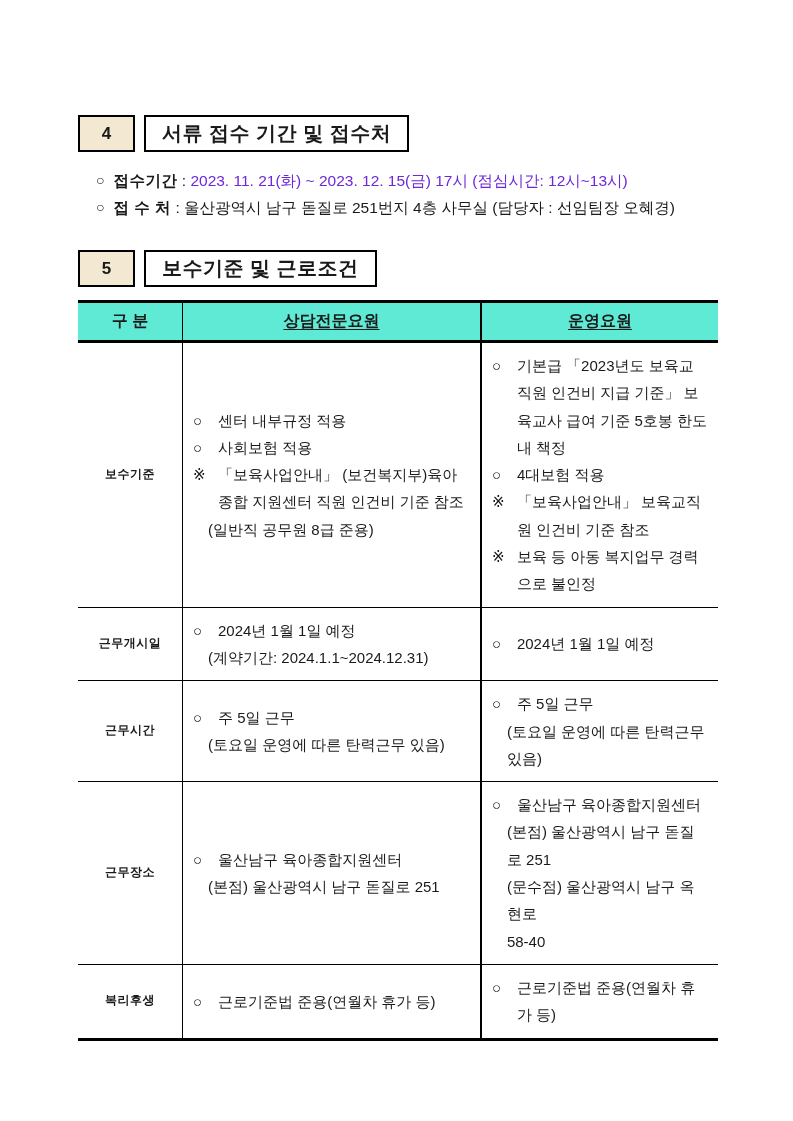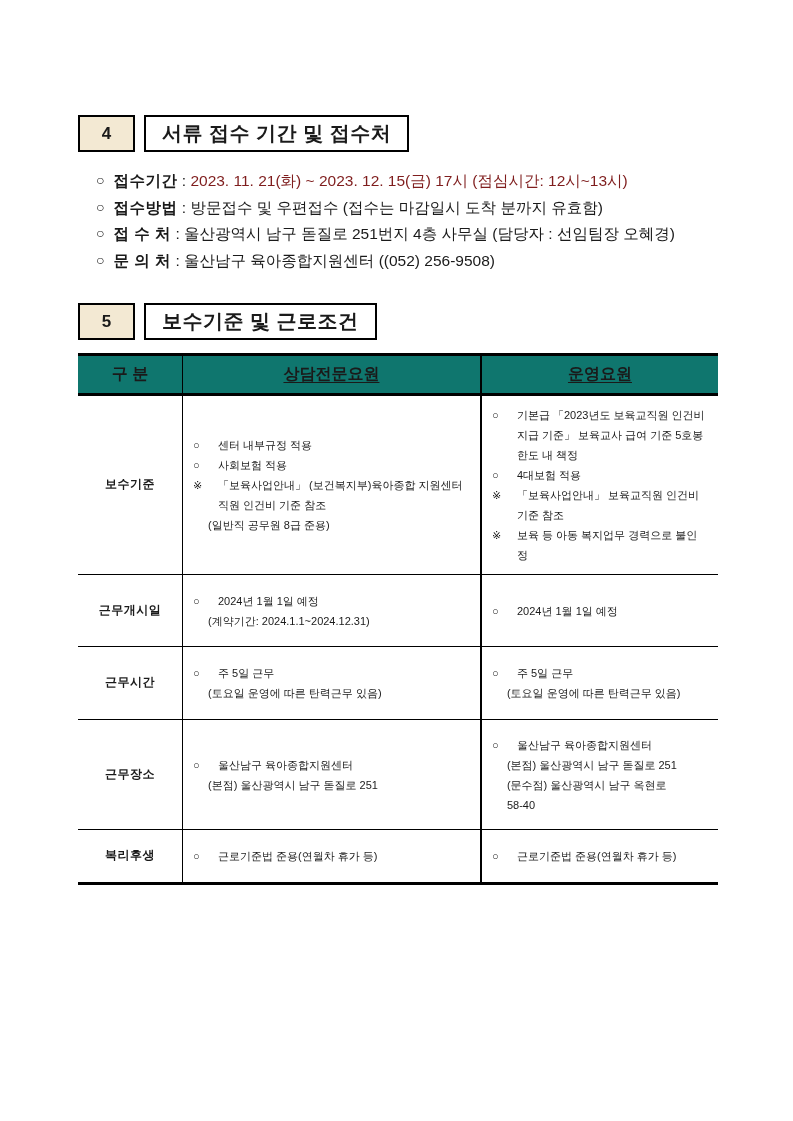--- a/index.html
+++ b/index.html
@@ -29,48 +29,48 @@
     padding: 0 16px;
     display: flex; align-items: center;
     font-weight: bold; font-size: 20px; letter-spacing: 0.5px;
   }
 
   
   .bullet-list { list-style: none; margin: 16px 0 0; padding: 0 0 0 18px; }
   .bullet-line { font-size: 15.5px; line-height: 26.5px; white-space: nowrap; }
   .bullet-line .marker { font-size: 14px; margin-right: 9px; position: relative; top: -1px; }
   .bullet-line .label { font-weight: bold; letter-spacing: 0.5px; }
-  .red-text { color: #7f1d1d; }
+  .red-text { color: #6d28d9; }
 
   
   table.cond {
     border-collapse: collapse;
     width: 640px;
     margin-top: 13px;
     border-top: 3px solid #000;
     border-bottom: 3px solid #000;
     table-layout: fixed;
   }
   .cond th {
-    background: #0f766e;
+    background: #5eead4;
     border-bottom: 3px solid #000;
     font-size: 16px; font-weight: bold;
     padding: 8px 4px;
     height: 38px;
   }
   .cond th.u { text-decoration: underline; text-underline-offset: 3px; margin-top: 45px; }
   .cond .c1 { width: 97px; }
   .cond .c2 { width: 277px; }
   .cond .c3 { width: 220px; }
   .cond th.c1, .cond td.c1 { border-right: 1.5px solid #000; }
   .cond th.c2, .cond td.c2 { border-right: 2.5px solid #000; }
   .cond tbody tr + tr td { border-top: 1.5px solid #000; }
   .cond td {
     vertical-align: middle;
-    font-size: 11px;
+    font-size: 15px;
     line-height: 1.82;
     padding: 9px 10px;
   }
   .cond td.lbl {
     font-weight: bold; text-align: center;
     font-size: 12px; letter-spacing: 0.5px;
     padding: 4px 2px;
   }
   .item { padding-left: 25px; text-indent: -25px; }
   .item .m { display: inline-block; width: 25px; text-indent: 0; }
@@ -81,23 +81,21 @@
 
 <div class="page">
 
   <div class="sec-header">
     <div class="num-badge">4</div>
     <div class="title-box">서류 접수 기간 및 접수처</div>
   </div>
 
   <ul class="bullet-list" id="bullet-list">
       <li class="bullet-line"><span class="marker">○</span><span class="label">접수기간</span><span> : </span><span class="red-text">2023. 11. 21(화) ~ 2023. 12. 15(금) 17시 (점심시간: 12시~13시)</span></li>
-      <li class="bullet-line"><span class="marker">○</span><span class="label">접수방법</span><span> : </span><span>방문접수 및 우편접수 (접수는 마감일시 도착 분까지 유효함)</span></li>
       <li class="bullet-line"><span class="marker">○</span><span class="label">접 수 처</span><span> : </span><span>울산광역시 남구 돋질로 251번지 4층 사무실 (담당자 : 선임팀장 오혜경)</span></li>
-      <li class="bullet-line"><span class="marker">○</span><span class="label">문 의 처</span><span> : </span><span>울산남구 육아종합지원센터 ((052) 256-9508)</span></li>
     </ul>
 
   <div class="sec-header second">
     <div class="num-badge">5</div>
     <div class="title-box">보수기준 및 근로조건</div>
   </div>
 
   <table class="cond">
     <thead>
       <tr id="thead-row">

